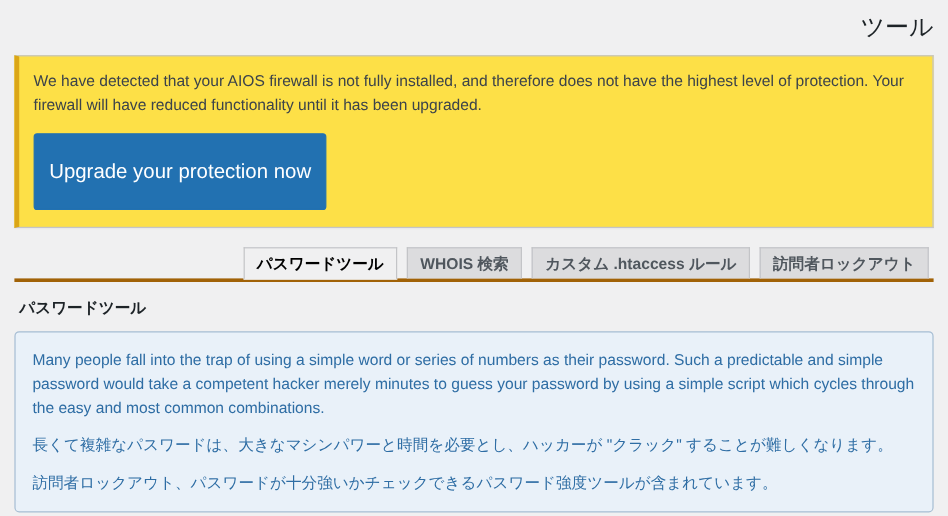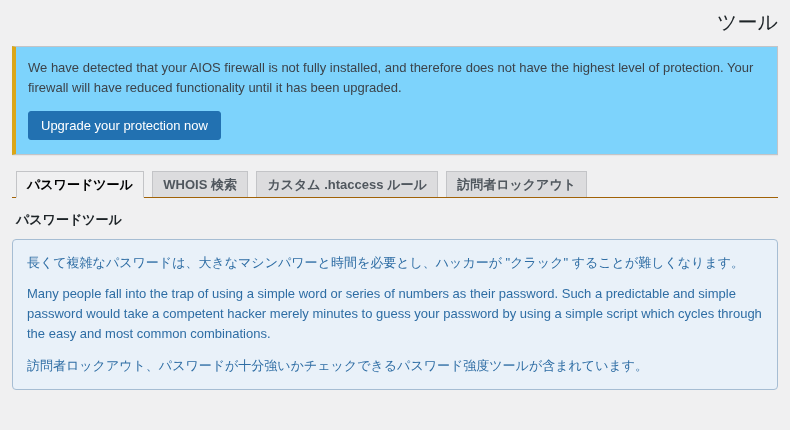--- a/index.html
+++ b/index.html
@@ -16,52 +16,53 @@
     font-size: 20px;
     font-weight: 400;
     color: #1d2327;
     margin: 0;
     padding: 9px 0 4px 4px;
     text-align: right;
   }
 
   
   .notice {
-    background: #7dd3fc;
+    background: #fde047;
     border: 1px solid #c3c4c7;
     border-left: 4px solid #dba617;
     box-shadow: 0 1px 1px rgba(0,0,0,.04);
     padding: 1px 12px 10px;
     margin: 6px 0 0;
   }
   .notice p.notice-text {
     margin: 10px 0 12px;
     font-size: 13px;
     line-height: 1.5;
     color: #3c434a;
   }
   .btn-primary {
     display: inline-block;
     background: #2271b1;
     border: 1px solid #2271b1;
     color: #fff;
-    font-size: 13px;
+    font-size: 17px;
     font-family: inherit;
-    padding: 6px 12px;
+    padding: 21px 12px;
     border-radius: 3px;
     cursor: pointer;
     margin: 2px 0 4px;
   }
 
   
   .nav-tab-wrapper {
     margin-top: 16px;
     padding-left: 4px;
-    border-bottom: 1px solid #a16207;
+    border-bottom: 3px solid #a16207;
     line-height: 1;
+    text-align: right;
   }
   .nav-tab {
     display: inline-block;
     font-size: 13px;
     font-weight: 600;
     color: #50575e;
     background: #dcdcde;
     border: 1px solid #c3c4c7;
     border-bottom: none;
     padding: 6px 10px;
@@ -111,18 +112,18 @@
   <nav class="nav-tab-wrapper">
     <a class="nav-tab active">パスワードツール</a>
     <a class="nav-tab">WHOIS 検索</a>
     <a class="nav-tab">カスタム .htaccess ルール</a>
     <a class="nav-tab">訪問者ロックアウト</a>
   </nav>
 
   <h2 class="section-heading">パスワードツール</h2>
 
   <div class="info-box">
+    <p>Many people fall into the trap of using a simple word or series of numbers as their password. Such a predictable and simple password would take a competent hacker merely minutes to guess your password by using a simple script which cycles through the easy and most common combinations.</p>
     <p>長くて複雑なパスワードは、大きなマシンパワーと時間を必要とし、ハッカーが "クラック" することが難しくなります。</p>
-    <p>Many people fall into the trap of using a simple word or series of numbers as their password. Such a predictable and simple password would take a competent hacker merely minutes to guess your password by using a simple script which cycles through the easy and most common combinations.</p>
     <p>訪問者ロックアウト、パスワードが十分強いかチェックできるパスワード強度ツールが含まれています。</p>
   </div>
 
 </div>
 
 </body></html>

